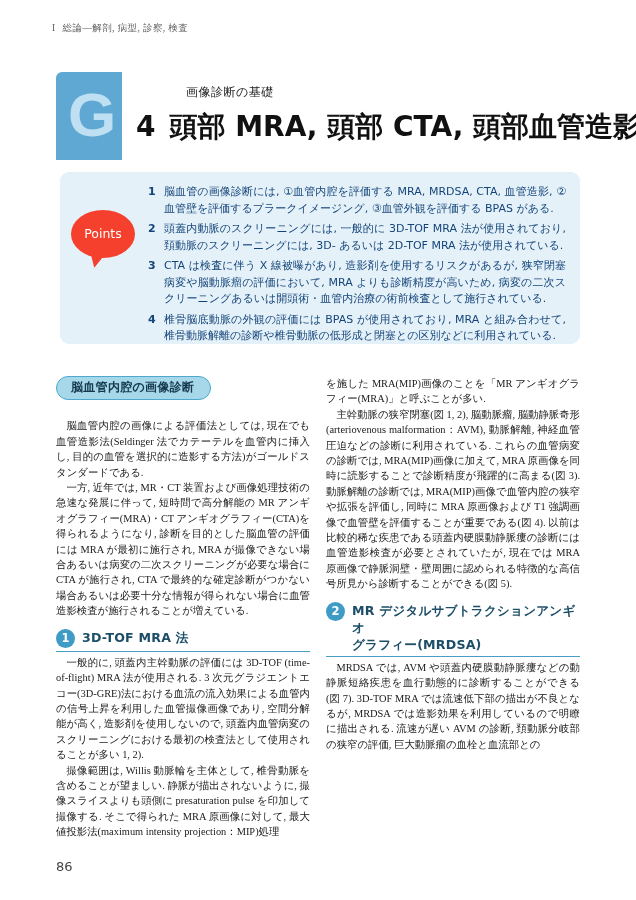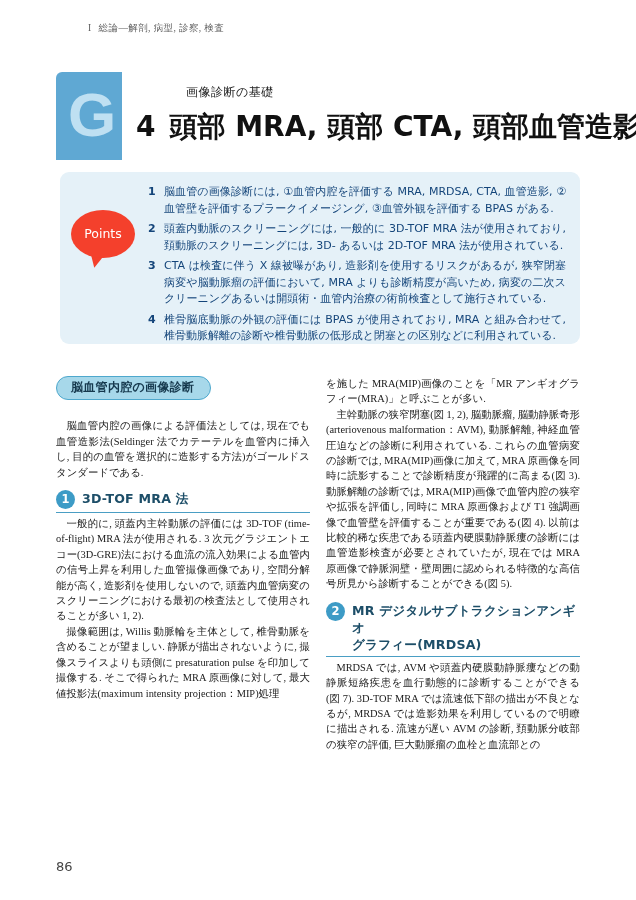--- a/index.html
+++ b/index.html
@@ -18,21 +18,20 @@
 
   
   .running-head {
     position: absolute;
     top: 22px;
     left: 52px;
     font-size: 9.5px;
     color: #5d5d5d;
     letter-spacing: .4px;
     white-space: nowrap;
-    margin-left: 36px;
   }
   .running-head .rh-num {
     font-family: "Liberation Serif", serif;
     margin-right: 7px;
   }
 
   
   .banner {
     position: absolute;
     top: 72px;
@@ -282,20 +281,21 @@
     <div class="point-item">
       <div class="point-num">4</div>
       <div class="point-text">椎骨脳底動脈の外観の評価には BPAS が使用されており, MRA と組み合わせて, 椎骨動脈解離の診断や椎骨動脈の低形成と閉塞との区別などに利用されている.</div>
     </div>
   </div>
 </div>
 
 <div class="col col-left">
   <div class="sec-head">脳血管内腔の画像診断</div>
   <p class="para">脳血管内腔の画像による評価法としては, 現在でも血管造影法(Seldinger 法でカテーテルを血管内に挿入し, 目的の血管を選択的に造影する方法)がゴールドスタンダードである.</p>
+  <p class="para">一方, 近年では, MR・CT 装置および画像処理技術の急速な発展に伴って, 短時間で高分解能の MR アンギオグラフィー(MRA)・CT アンギオグラフィー(CTA)を得られるようになり, 診断を目的とした脳血管の評価には MRA が最初に施行され, MRA が撮像できない場合あるいは病変の二次スクリーニングが必要な場合に CTA が施行され, CTA で最終的な確定診断がつかない場合あるいは必要十分な情報が得られない場合に血管造影検査が施行されることが増えている.</p>
 
   <div class="subsec">
     <div class="subsec-num">1</div>
     <div class="subsec-title">3D-TOF MRA 法</div>
   </div>
 
   <p class="para">一般的に, 頭蓋内主幹動脈の評価には 3D-TOF (time-of-flight) MRA 法が使用される. 3 次元グラジエントエコー(3D-GRE)法における血流の流入効果による血管内の信号上昇を利用した血管撮像画像であり, 空間分解能が高く, 造影剤を使用しないので, 頭蓋内血管病変のスクリーニングにおける最初の検査法として使用されることが多い 1, 2).</p>
   <p class="para">撮像範囲は, Willis 動脈輪を主体として, 椎骨動脈を含めることが望ましい. 静脈が描出されないように, 撮像スライスよりも頭側に presaturation pulse を印加して撮像する. そこで得られた MRA 原画像に対して, 最大値投影法(maximum intensity projection：MIP)処理</p>
 </div>
 

